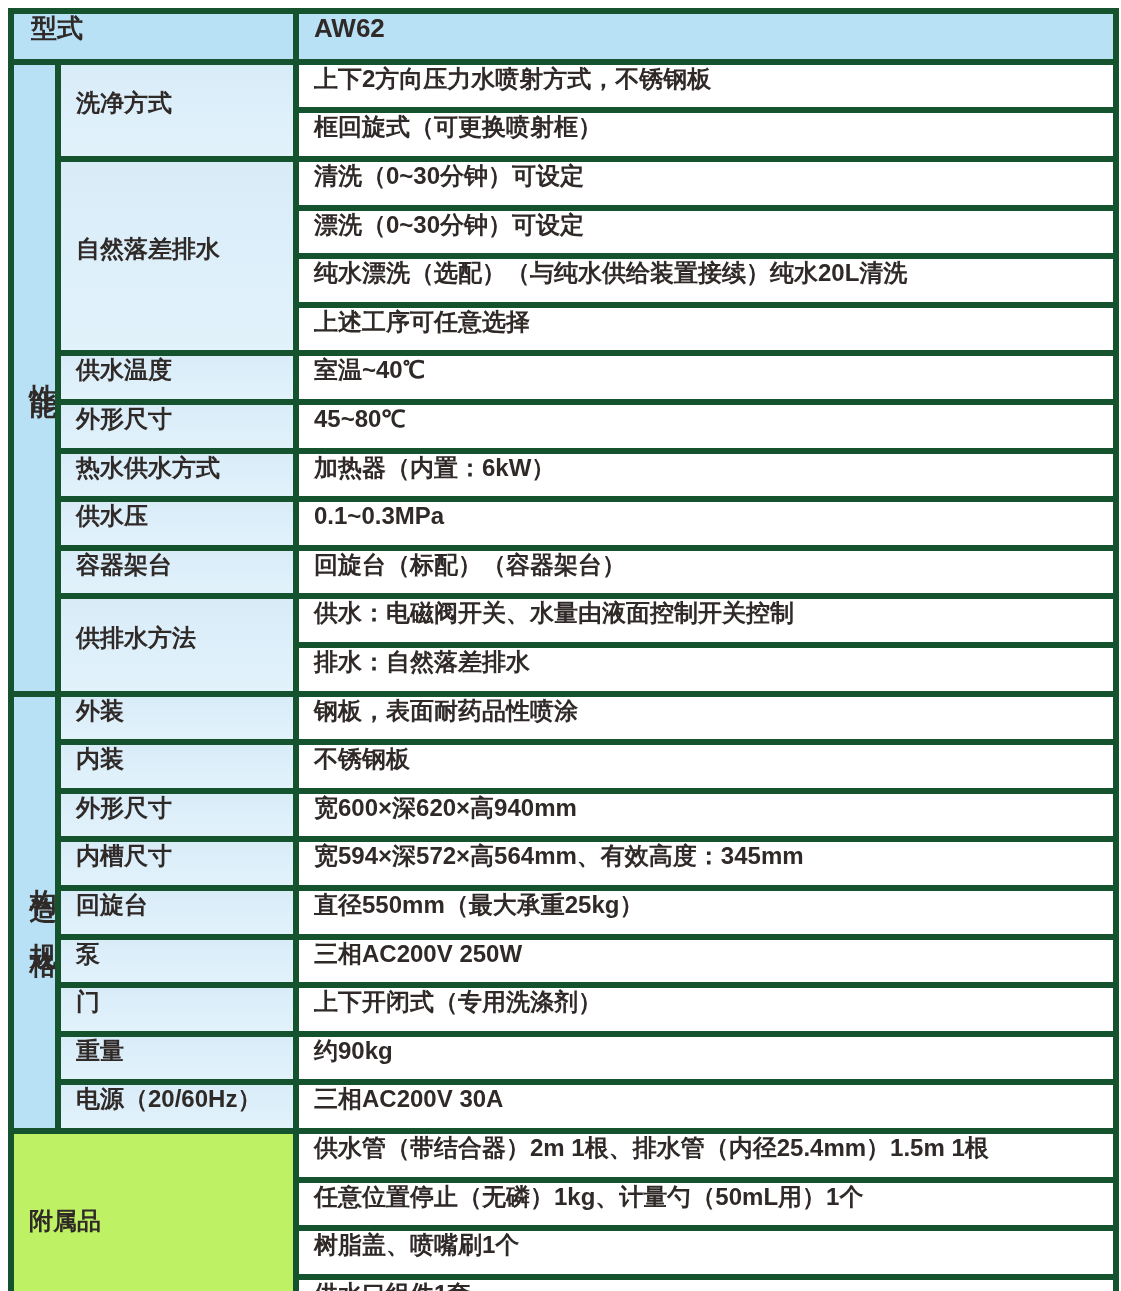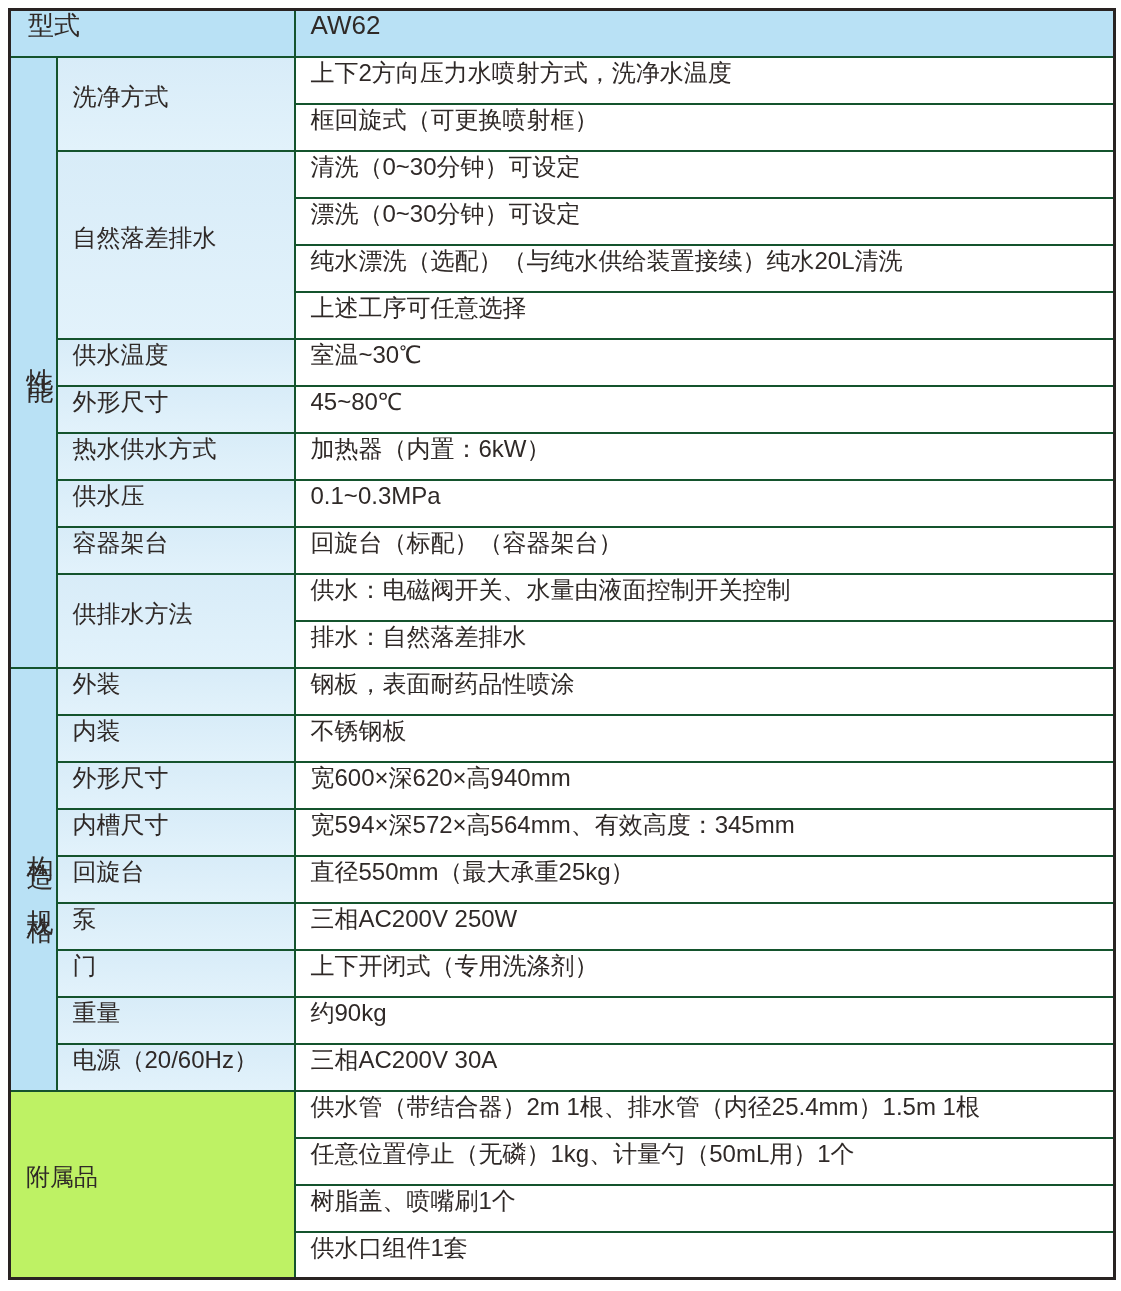--- a/index.html
+++ b/index.html
@@ -14,23 +14,23 @@
     position: absolute;
     left: 8px;
     top: 8px;
     width: 1105px;
     border-collapse: collapse;
     table-layout: fixed;
     border: 3px solid #292322;
   }
   table.spec tr { height: 47px; }
   table.spec td {
-    border: 2px solid #14532d;
+    border: 6px solid #14532d;
     font-size: 24px;
-    font-weight: 400;
+    font-weight: 700;
     color: #2f2927;
     line-height: 1.15;
     vertical-align: middle;
     padding: 0 4px 15px 15px;
     white-space: nowrap;
     overflow: hidden;
   }
   
   tr.model-row td {
     background: #b9e1f5;
@@ -79,41 +79,41 @@
       <tr class="model-row">
     <td colspan="2" class="model-label">型式</td>
     <td>AW62</td>
   </tr>
 
   <tr>
     <td class="section-cell" rowspan="13">
       <div class="vtext">性能</div>
     </td>
     <td class="label-cell" rowspan="2">洗净方式</td>
-    <td class="value-cell">上下2方向压力水喷射方式，洗净水温度</td>
+    <td class="value-cell">上下2方向压力水喷射方式，不锈钢板</td>
   </tr>
   <tr>
     <td class="value-cell">框回旋式（可更换喷射框）</td>
   </tr>
   <tr>
     <td class="label-cell" rowspan="4">自然落差排水</td>
     <td class="value-cell">清洗（0~30分钟）可设定</td>
   </tr>
   <tr>
     <td class="value-cell">漂洗（0~30分钟）可设定</td>
   </tr>
   <tr>
     <td class="value-cell">纯水漂洗（选配）（与纯水供给装置接续）纯水20L清洗</td>
   </tr>
   <tr>
     <td class="value-cell">上述工序可任意选择</td>
   </tr>
   <tr>
     <td class="label-cell">供水温度</td>
-    <td class="value-cell">室温~30℃</td>
+    <td class="value-cell">室温~40℃</td>
   </tr>
   <tr>
     <td class="label-cell">外形尺寸</td>
     <td class="value-cell">45~80℃</td>
   </tr>
   <tr>
     <td class="label-cell">热水供水方式</td>
     <td class="value-cell">加热器（内置：6kW）</td>
   </tr>
   <tr>

